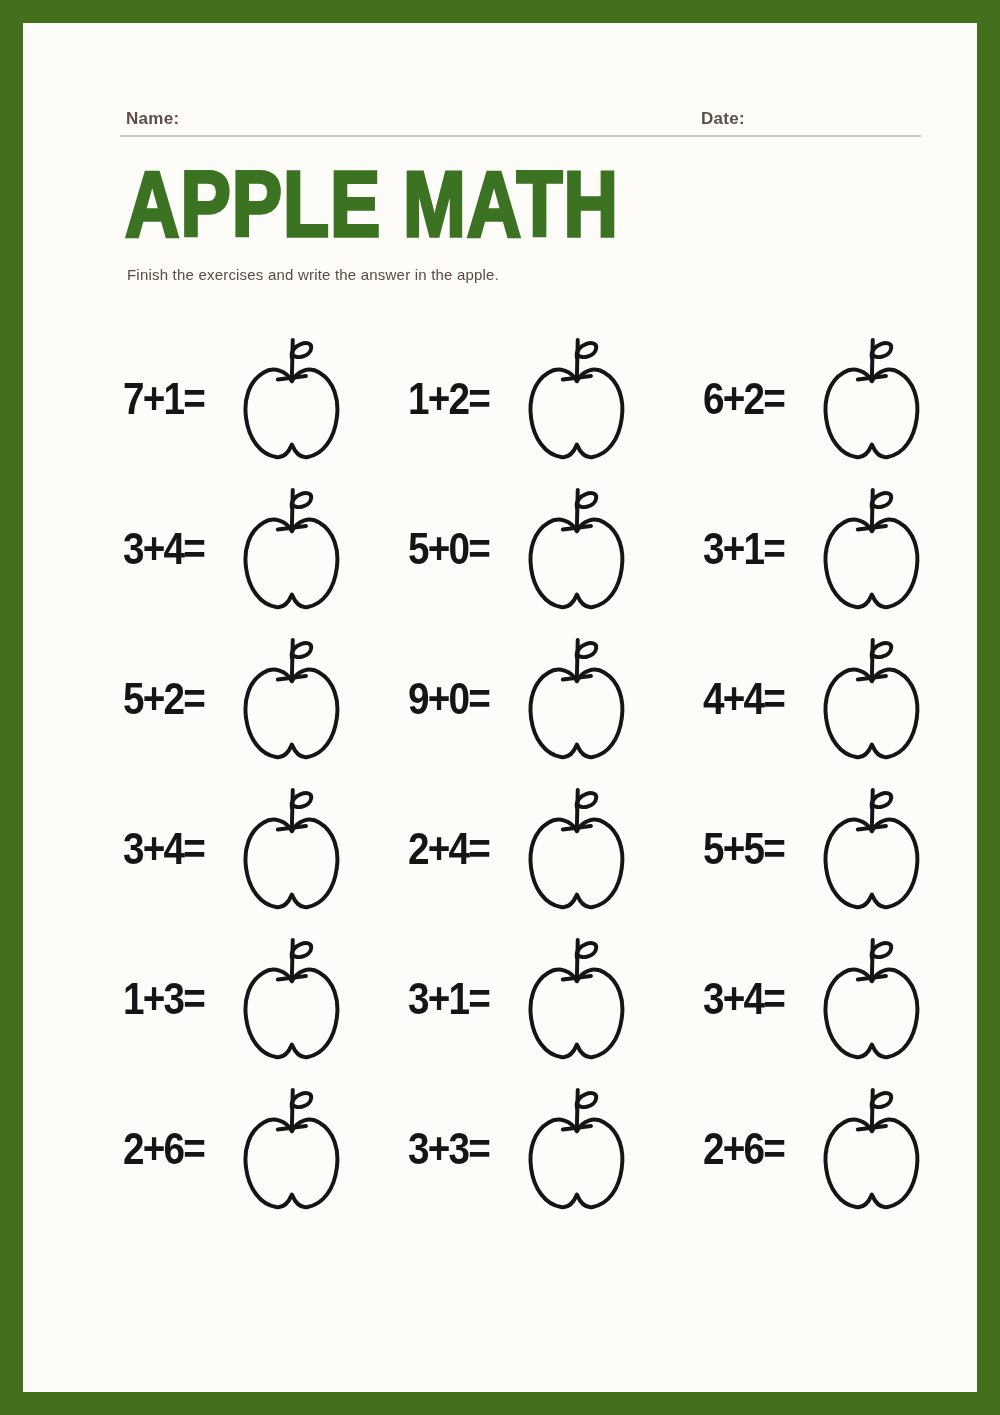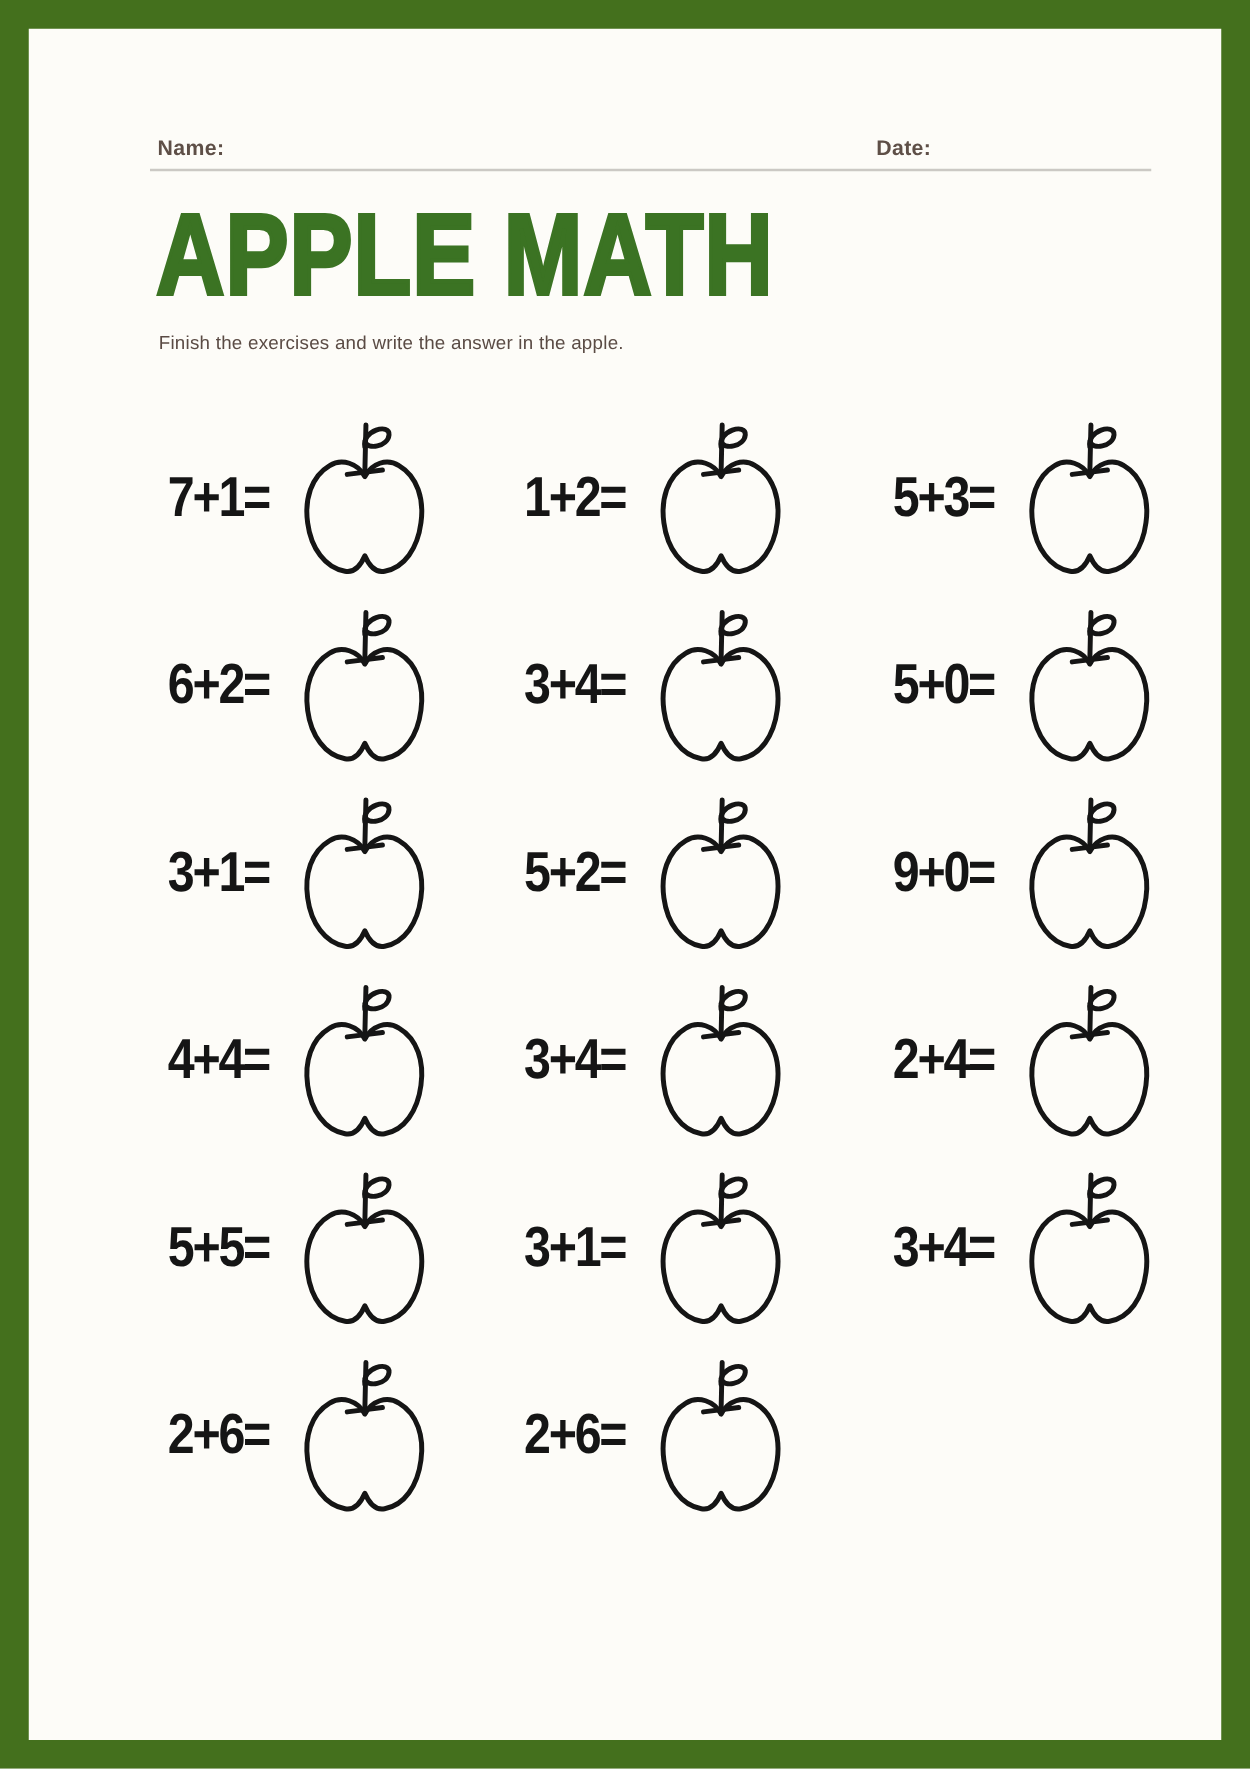--- a/index.html
+++ b/index.html
@@ -12,21 +12,20 @@
   }
   html,body{margin:0;padding:0;background:#ffffff;}
   .page{
     position:relative;
     width:1000px;height:1415px;
     box-sizing:border-box;
     border:23px solid var(--border-green);
     background:var(--paper);
     font-family:"Liberation Sans","DejaVu Sans",sans-serif;
     overflow:hidden;
-    text-align:center;
   }
   
   .hdr-name{
     position:absolute;left:103px;top:86px;
     font-size:17px;font-weight:600;color:#5e4f47;letter-spacing:.3px;
   }
   .hdr-date{
     position:absolute;left:678px;top:86px;
     font-size:17px;font-weight:600;color:#5e4f47;letter-spacing:.3px;
   }
@@ -100,26 +99,20 @@
       <svg class="apple-svg">
           <use href="#apple-shape"></use>
         </svg>
     </div>
     <div class="cell">
       <span class="prob">1+2=</span>
       <svg class="apple-svg">
           <use href="#apple-shape"></use>
         </svg>
     </div>
-    <div class="cell">
-      <span class="prob">5+3=</span>
-      <svg class="apple-svg">
-          <use href="#apple-shape"></use>
-        </svg>
-    </div>
 
     <div class="cell">
       <span class="prob">6+2=</span>
       <svg class="apple-svg">
           <use href="#apple-shape"></use>
         </svg>
     </div>
     <div class="cell">
       <span class="prob">3+4=</span>
       <svg class="apple-svg">
@@ -170,36 +163,48 @@
       <svg class="apple-svg">
           <use href="#apple-shape"></use>
         </svg>
     </div>
     <div class="cell">
       <span class="prob">5+5=</span>
       <svg class="apple-svg">
           <use href="#apple-shape"></use>
         </svg>
     </div>
+    <div class="cell">
+      <span class="prob">1+3=</span>
+      <svg class="apple-svg">
+          <use href="#apple-shape"></use>
+        </svg>
+    </div>
 
     <div class="cell">
       <span class="prob">3+1=</span>
       <svg class="apple-svg">
           <use href="#apple-shape"></use>
         </svg>
     </div>
     <div class="cell">
       <span class="prob">3+4=</span>
       <svg class="apple-svg">
           <use href="#apple-shape"></use>
         </svg>
     </div>
 
     <div class="cell">
       <span class="prob">2+6=</span>
+      <svg class="apple-svg">
+          <use href="#apple-shape"></use>
+        </svg>
+    </div>
+    <div class="cell">
+      <span class="prob">3+3=</span>
       <svg class="apple-svg">
           <use href="#apple-shape"></use>
         </svg>
     </div>
     <div class="cell">
       <span class="prob">2+6=</span>
       <svg class="apple-svg">
           <use href="#apple-shape"></use>
         </svg>
     </div>

